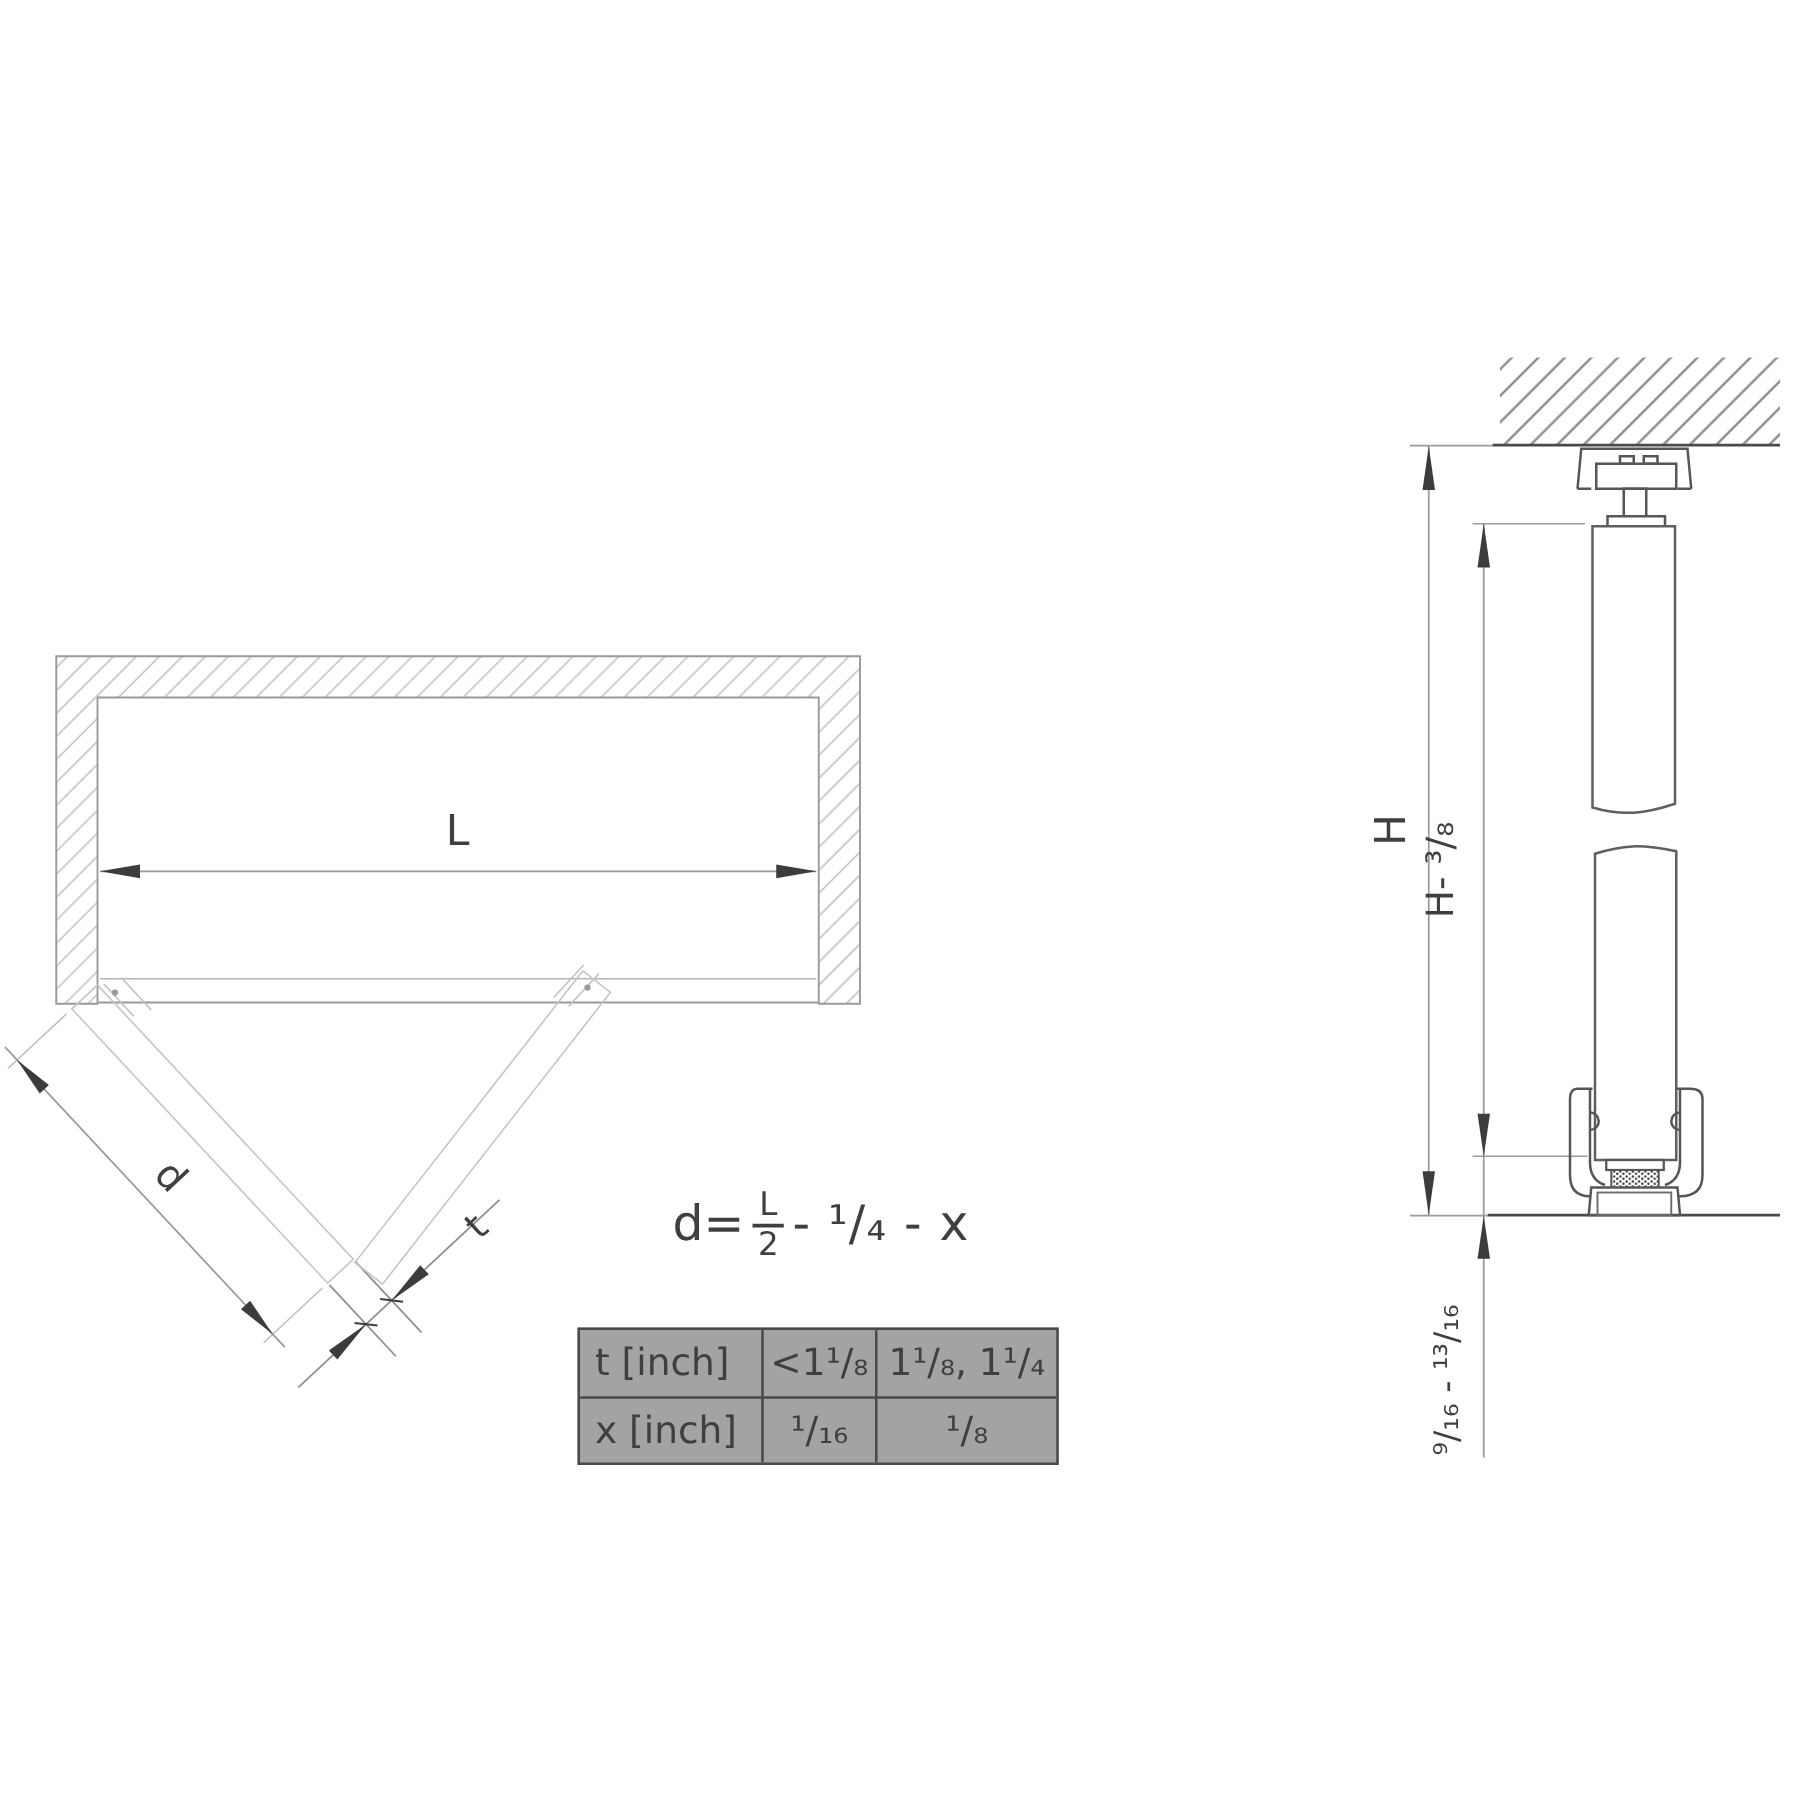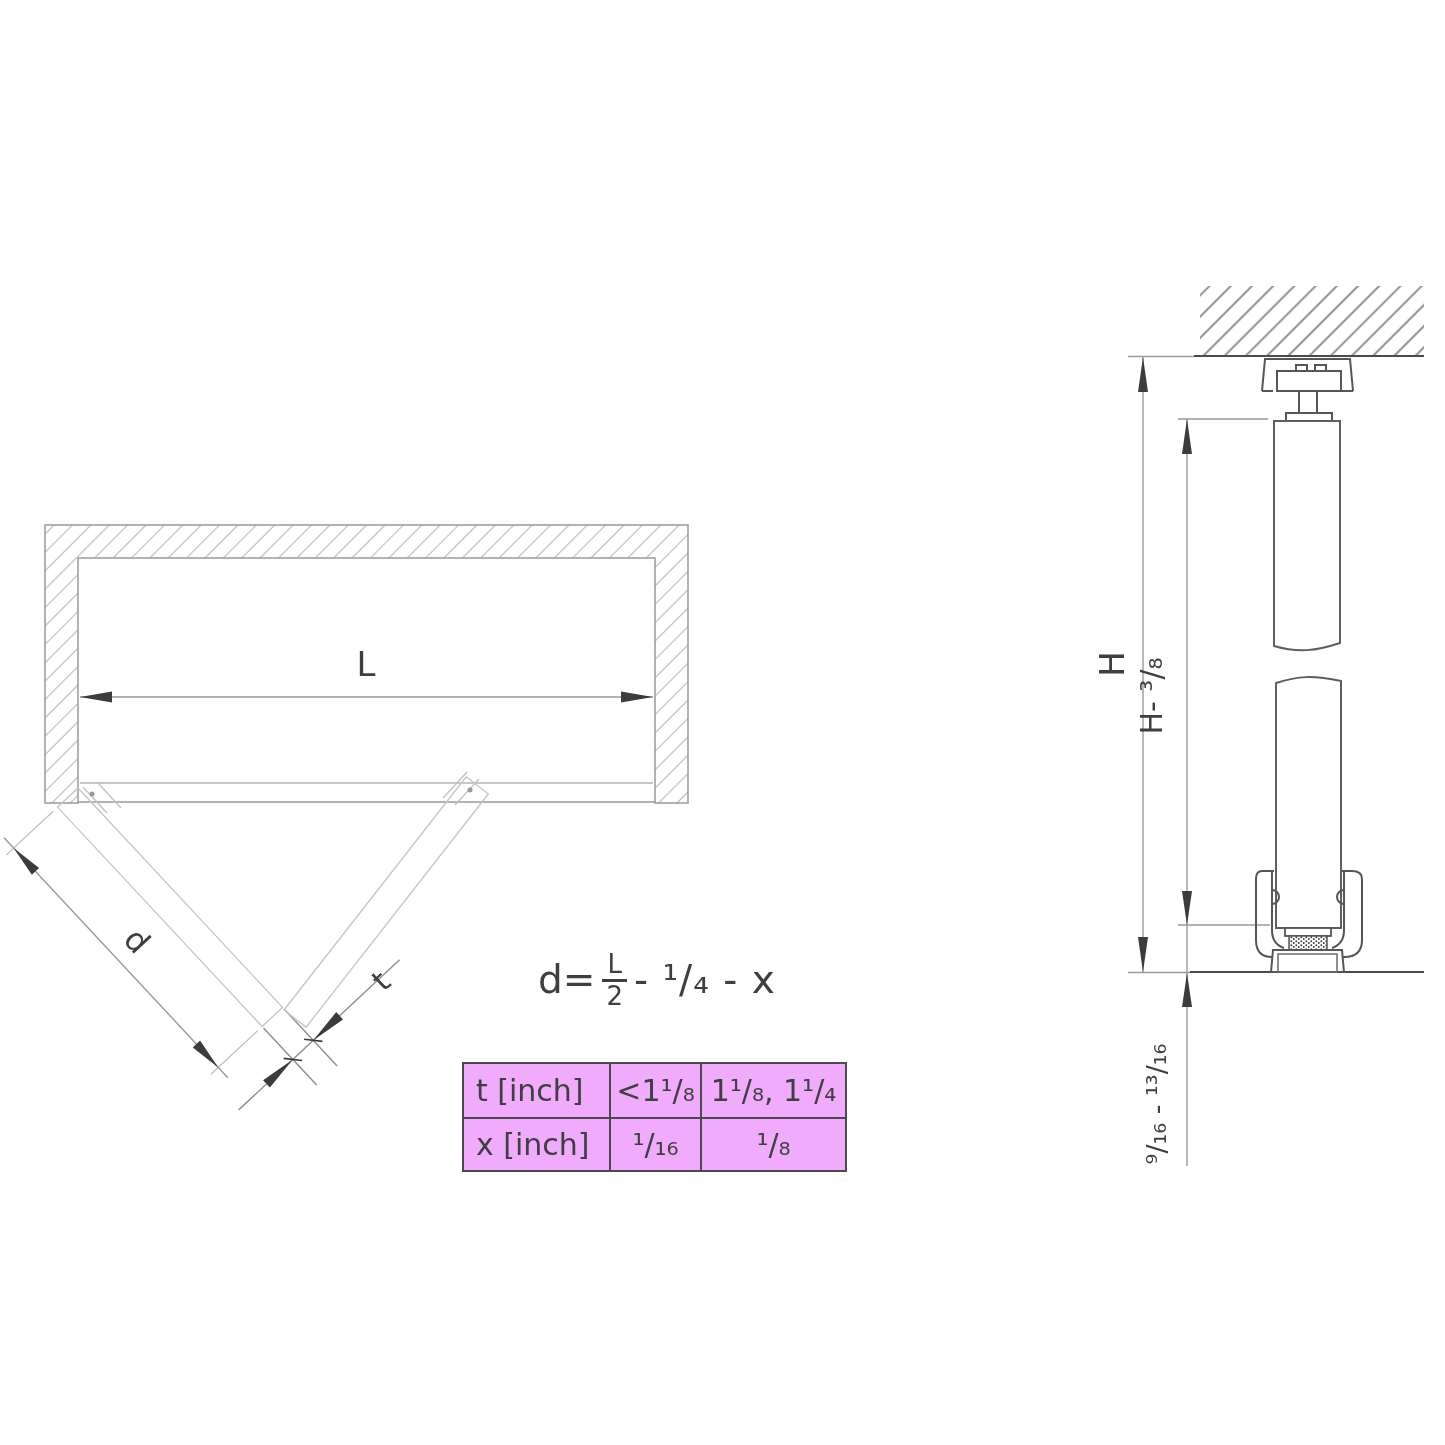--- a/index.html
+++ b/index.html
@@ -14,21 +14,21 @@
   
   #formula{position:absolute;left:538px;top:948px;display:flex;align-items:center;
            gap:7px;font-size:39px;color:#3f3f3f;}
   #formula .frac{display:inline-flex;flex-direction:column;align-items:center;
                  font-size:26px;line-height:1.08;margin-top:2px;}
   #formula .frac .num{border-bottom:3px solid #3f3f3f;padding:0 5px 1px 5px;}
   #formula .tail{letter-spacing:1px;}
   
   #spec-table{position:absolute;left:462px;top:1062px;display:grid;
               grid-template-columns:145px 91px 145px;grid-template-rows:53px 53px;
-              border:2.5px solid #4a4a4a;background:#f0abfc;font-size:30px;color:#3f3f3f;}
+              border:2.5px solid #4a4a4a;background:#a3a3a3;font-size:30px;color:#3f3f3f;}
   #spec-table .cell{display:flex;align-items:center;justify-content:center;
                     border-left:2.5px solid #4a4a4a;border-top:2.5px solid #4a4a4a;
                     white-space:nowrap;}
   #spec-table .cell.c0{border-left:none;justify-content:flex-start;padding-left:12px;}
   #spec-table .cell.r0{border-top:none;}
 </style>
 </head>
 <body>
 
 <div id="canvas">

